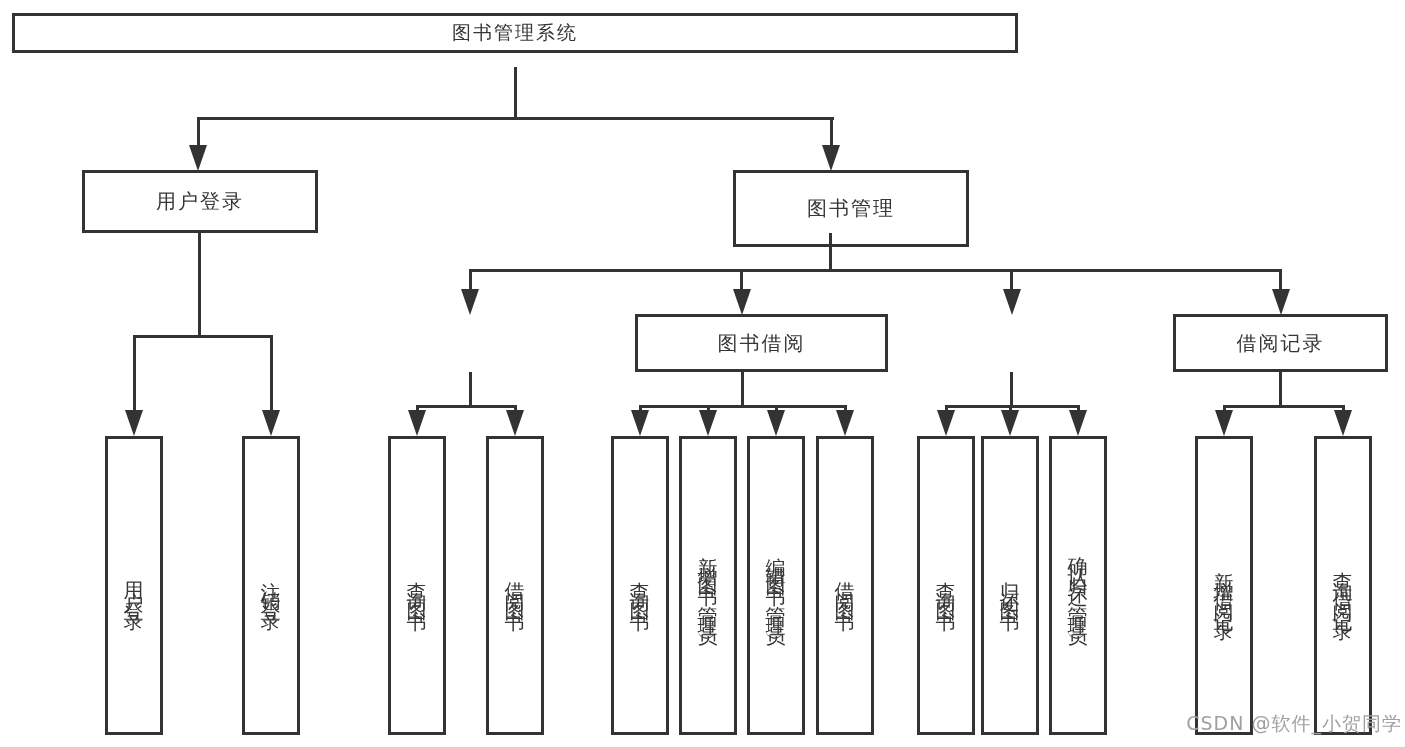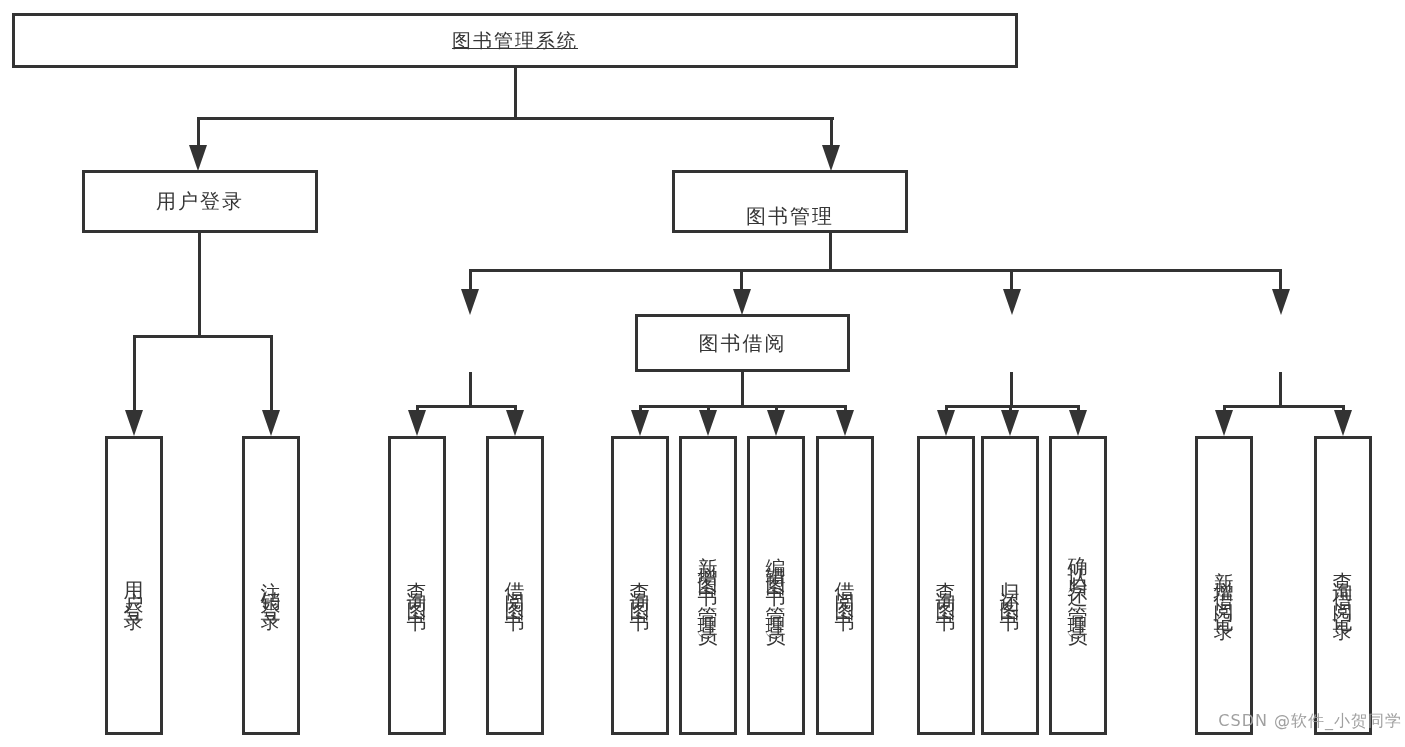--- a/index.html
+++ b/index.html
@@ -47,47 +47,47 @@
     width: 0;
     height: 0;
     border-left: 9px solid transparent;
     border-right: 9px solid transparent;
     border-top: 26px solid var(--line, #333333);
   }
   .watermark {
     position: absolute;
     top: 711px;
     right: 3px;
-    font-size: 16px;
+    font-size: 19px;
     letter-spacing: 1px;
     color: var(--watermark, #a0a0a0);
     z-index: 6;
     white-space: nowrap;
   }
 </style>
 </head>
 <body>
 
 <div class="canvas">
 
-  <div class="node hnode root-node" style="left:12px; top:13px; width:1006px; height:55px;text-decoration:underline;">
+  <div class="node hnode root-node" style="left:12px; top:13px; width:1006px; height:40px;">
     <span>图书管理系统</span>
   </div>
 
   <div class="vline" style="left:514px; top:67px; height:51px;"></div>
   <div class="hline" style="left:197px; top:117px; width:637px;"></div>
   <div class="shaft" style="left:197px; top:117px; height:30px;"></div>
   <div class="arrow" style="left:189px; top:145px;"></div>
   <div class="shaft" style="left:830px; top:117px; height:30px;"></div>
   <div class="arrow" style="left:822px; top:145px;"></div>
 
   <div class="node hnode" style="left:82px; top:170px; width:236px; height:63px;">
     <span>用户登录</span>
   </div>
-  <div class="node hnode" style="left:672px; top:170px; width:236px; height:63px;align-items:flex-end;">
+  <div class="node hnode" style="left:733px; top:170px; width:236px; height:77px;">
     <span>图书管理</span>
   </div>
 
   <div class="vline" style="left:198px; top:233px; height:102px;"></div>
   <div class="hline" style="left:133px; top:335px; width:140px;"></div>
   <div class="shaft" style="left:133px; top:335px; height:77px;"></div>
   <div class="arrow" style="left:125px; top:410px;"></div>
   <div class="shaft" style="left:270px; top:335px; height:77px;"></div>
   <div class="arrow" style="left:262px; top:410px;"></div>
 
@@ -95,22 +95,25 @@
   <div class="hline" style="left:469px; top:269px; width:813px;"></div>
   <div class="shaft" style="left:469px; top:269px; height:24px;"></div>
   <div class="arrow" style="left:461px; top:289px;"></div>
   <div class="shaft" style="left:740px; top:269px; height:24px;"></div>
   <div class="arrow" style="left:733px; top:289px;"></div>
   <div class="shaft" style="left:1010px; top:269px; height:24px;"></div>
   <div class="arrow" style="left:1003px; top:289px;"></div>
   <div class="shaft" style="left:1279px; top:269px; height:24px;"></div>
   <div class="arrow" style="left:1272px; top:289px;"></div>
 
-  <div class="node hnode" style="left:635px; top:314px; width:215px; height:58px;">
+  <div class="node hnode" style="left:635px; top:314px; width:253px; height:58px;">
     <span>图书借阅</span>
+  </div>
+  <div class="node hnode" style="left:1173px; top:314px; width:215px; height:58px;">
+    <span>借阅记录</span>
   </div>
 
   <div class="vline" style="left:469px; top:372px; height:34px;"></div>
   <div class="hline" style="left:416px; top:405px; width:100px;"></div>
   <div class="shaft" style="left:416px; top:405px; height:7px;"></div>
   <div class="arrow" style="left:408px; top:410px;"></div>
   <div class="shaft" style="left:514px; top:405px; height:7px;"></div>
   <div class="arrow" style="left:506px; top:410px;"></div>
 
   <div class="vline" style="left:741px; top:372px; height:34px;"></div>

